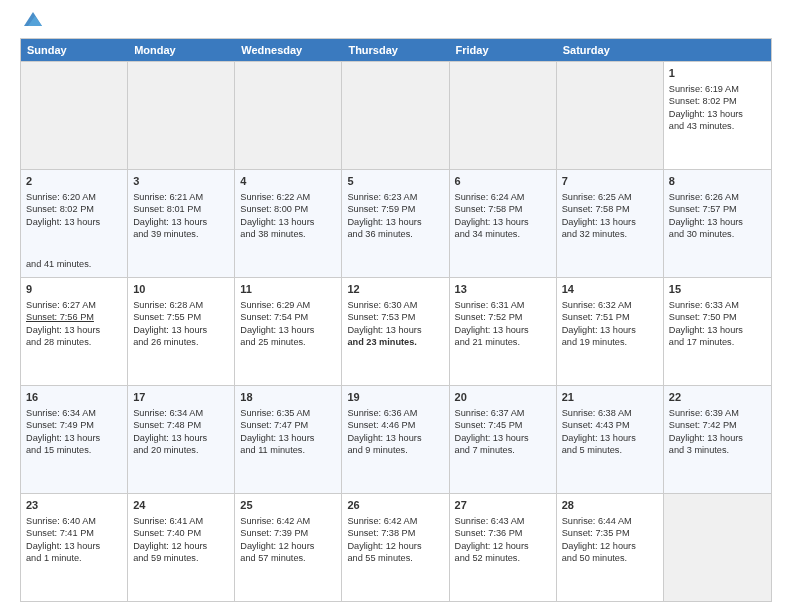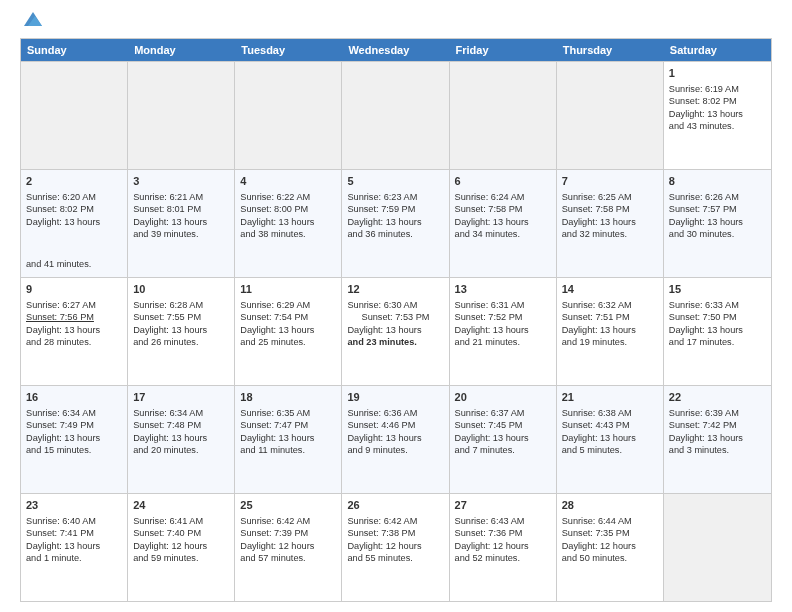--- a/index.html
+++ b/index.html
@@ -128,24 +128,23 @@
     <div class="title-block">
       <div class="month-title"></div>
       <div class="location"></div>
     </div>
   </div>
 
   <div class="calendar">
     <div class="cal-header">
     <div class="cal-header-cell">Sunday</div>
         <div class="cal-header-cell">Monday</div>
-        <div class="cal-header-cell">Tuesday</div>
         <div class="cal-header-cell">Wednesday</div>
+        <div class="cal-header-cell">Thursday</div>
         <div class="cal-header-cell">Friday</div>
-        <div class="cal-header-cell">Thursday</div>
         <div class="cal-header-cell">Saturday</div>
       </div>
     <div class="cal-body">
     <div class="cal-row">
           <div class="cal-cell empty"></div>
           <div class="cal-cell empty"></div>
           <div class="cal-cell empty"></div>
           <div class="cal-cell empty"></div>
           <div class="cal-cell empty"></div>
           <div class="cal-cell empty"></div>
@@ -226,21 +225,21 @@
           <div class="cal-cell">
             <span class="day-num">11</span>
             <span style="display: block;">Sunrise: 6:29 AM</span>
             <span style="display: block;">Sunset: 7:54 PM</span>
             <span style="display: block;">Daylight: 13 hours</span>
             <span style="display: block;">and 25 minutes.</span>
           </div>
           <div class="cal-cell">
             <span class="day-num">12</span>
             <span style="display: block;">Sunrise: 6:30 AM</span>
-            <span style="display: block; text-align: center;">Sunset: 7:53 PM</span>
+            <span style="display: block;">Sunset: 7:53 PM</span>
             <span style="display: block;">Daylight: 13 hours</span>
             <span style="display: block; font-weight: bold;">and 23 minutes.</span>
           </div>
           <div class="cal-cell">
             <span class="day-num">13</span>
             <span style="display: block;">Sunrise: 6:31 AM</span>
             <span style="display: block;">Sunset: 7:52 PM</span>
             <span style="display: block;">Daylight: 13 hours</span>
             <span style="display: block;">and 21 minutes.</span>
           </div>

